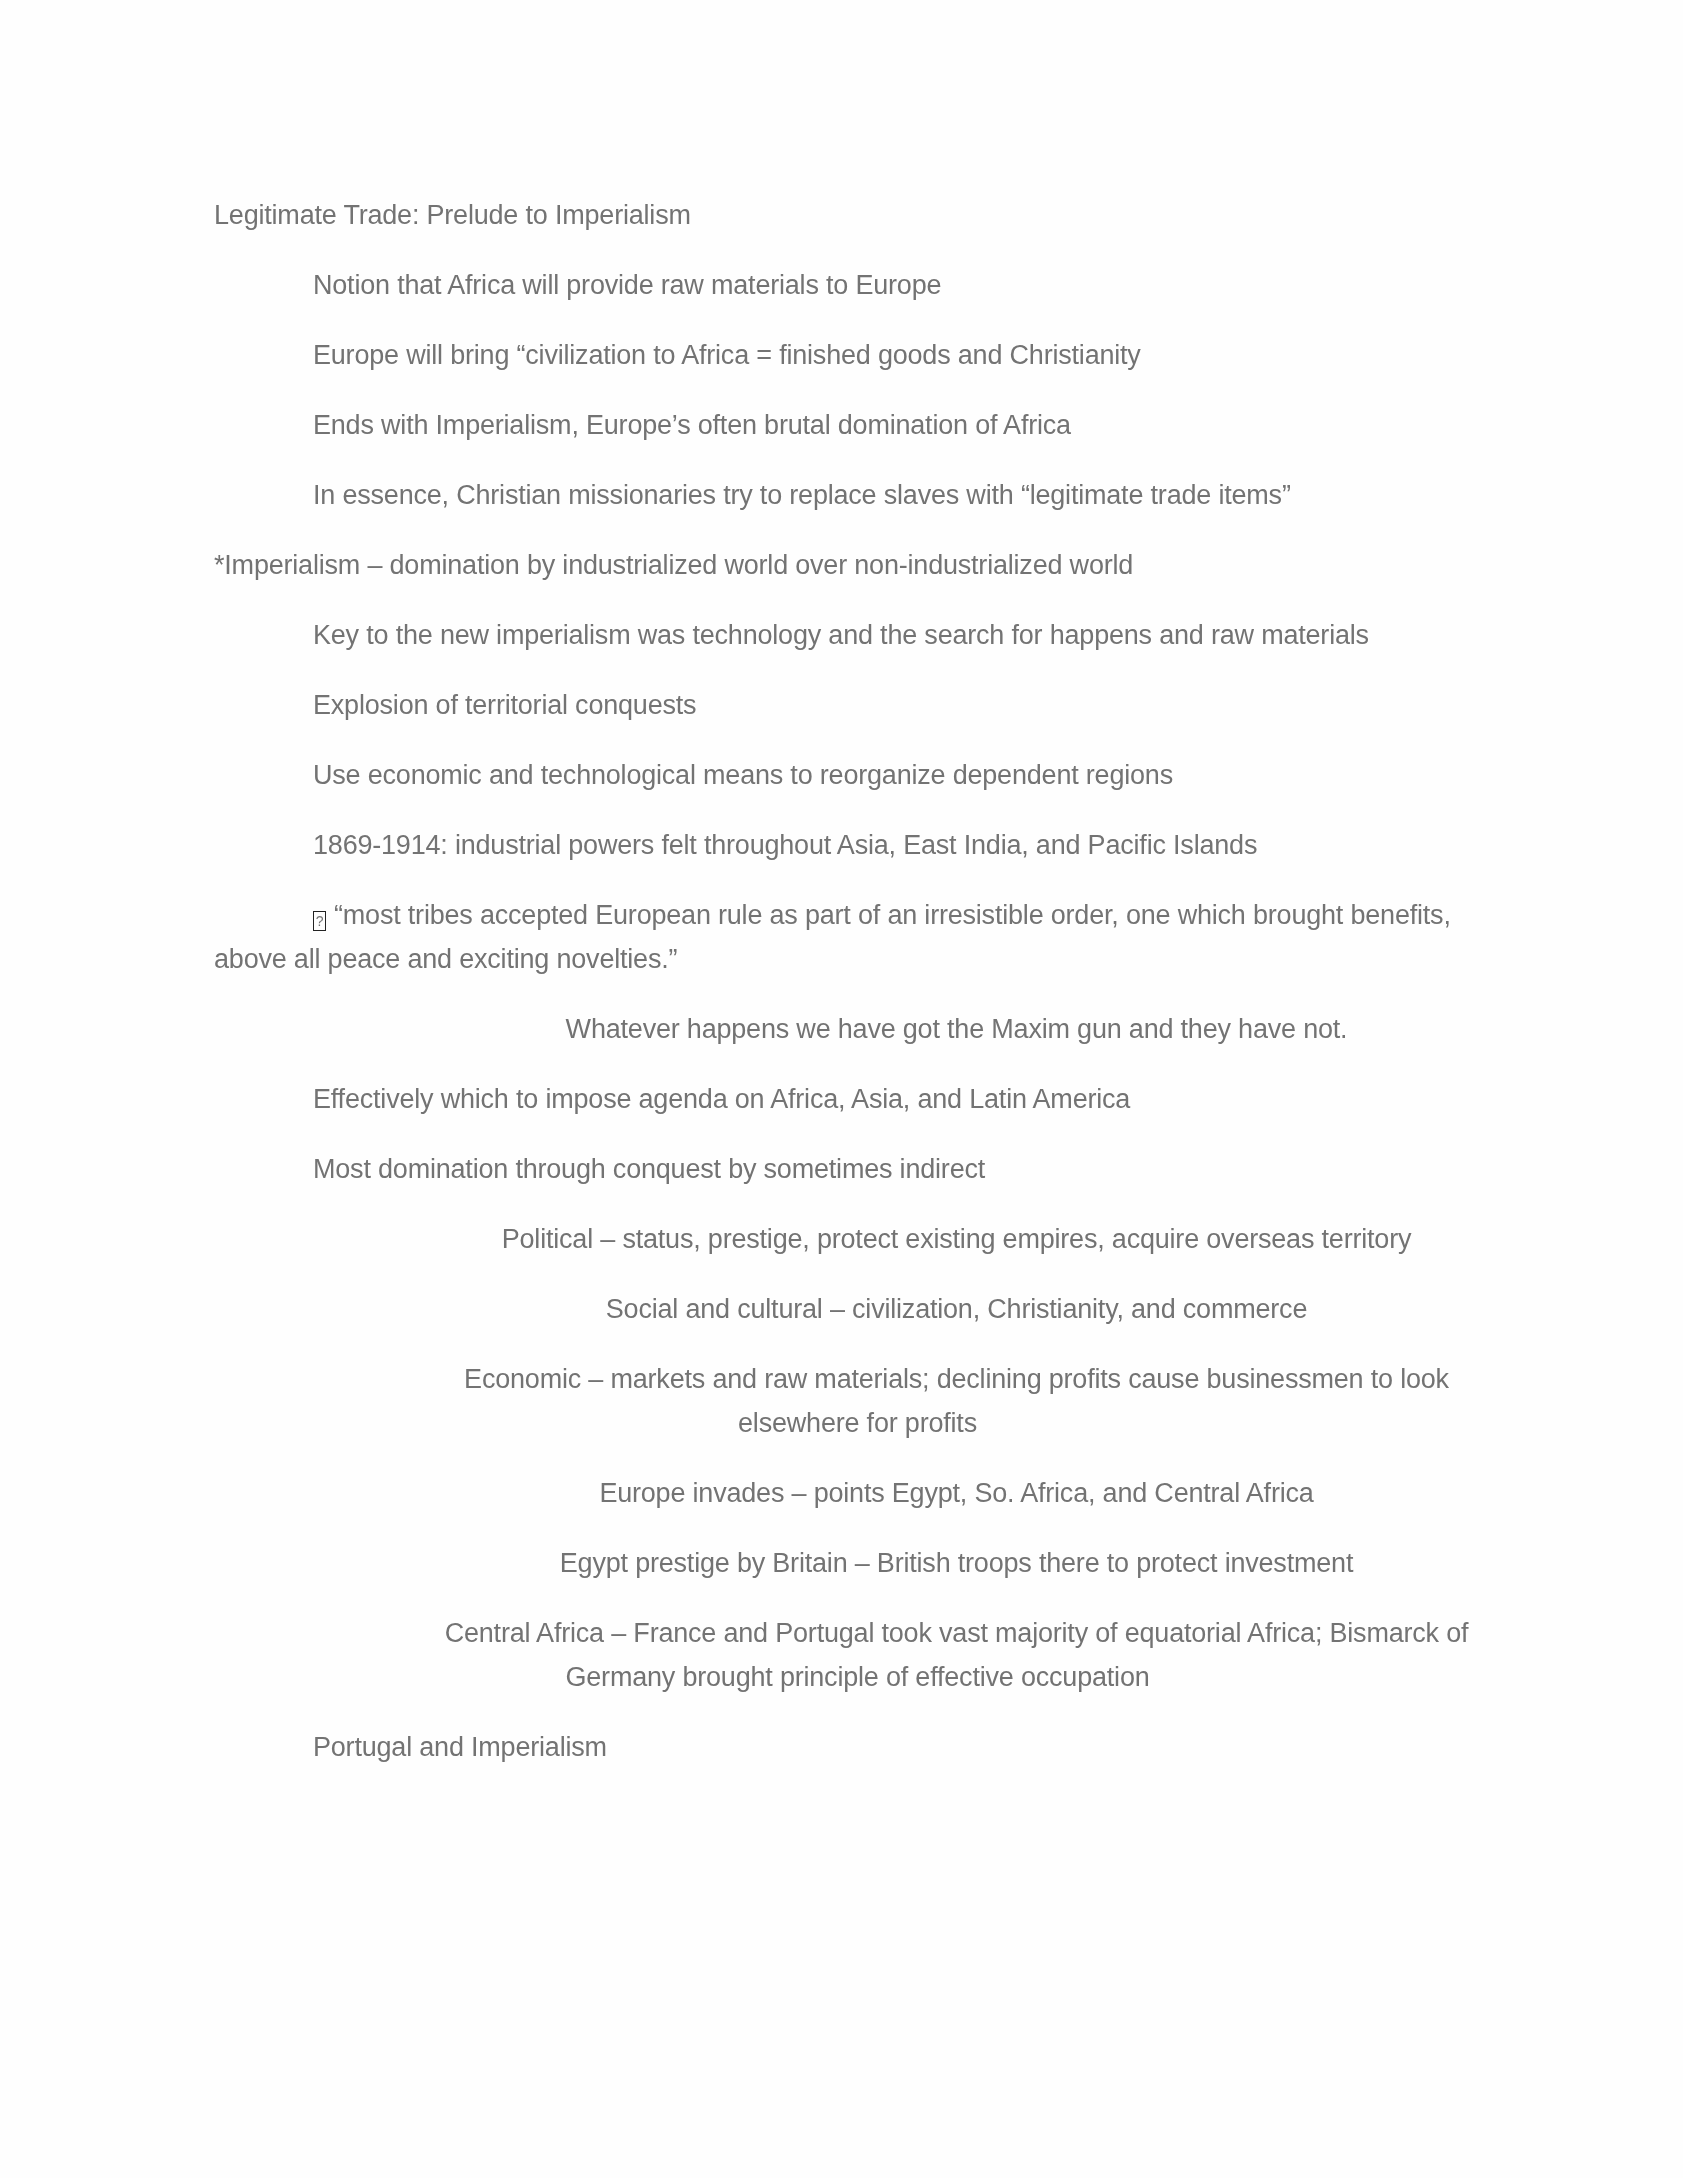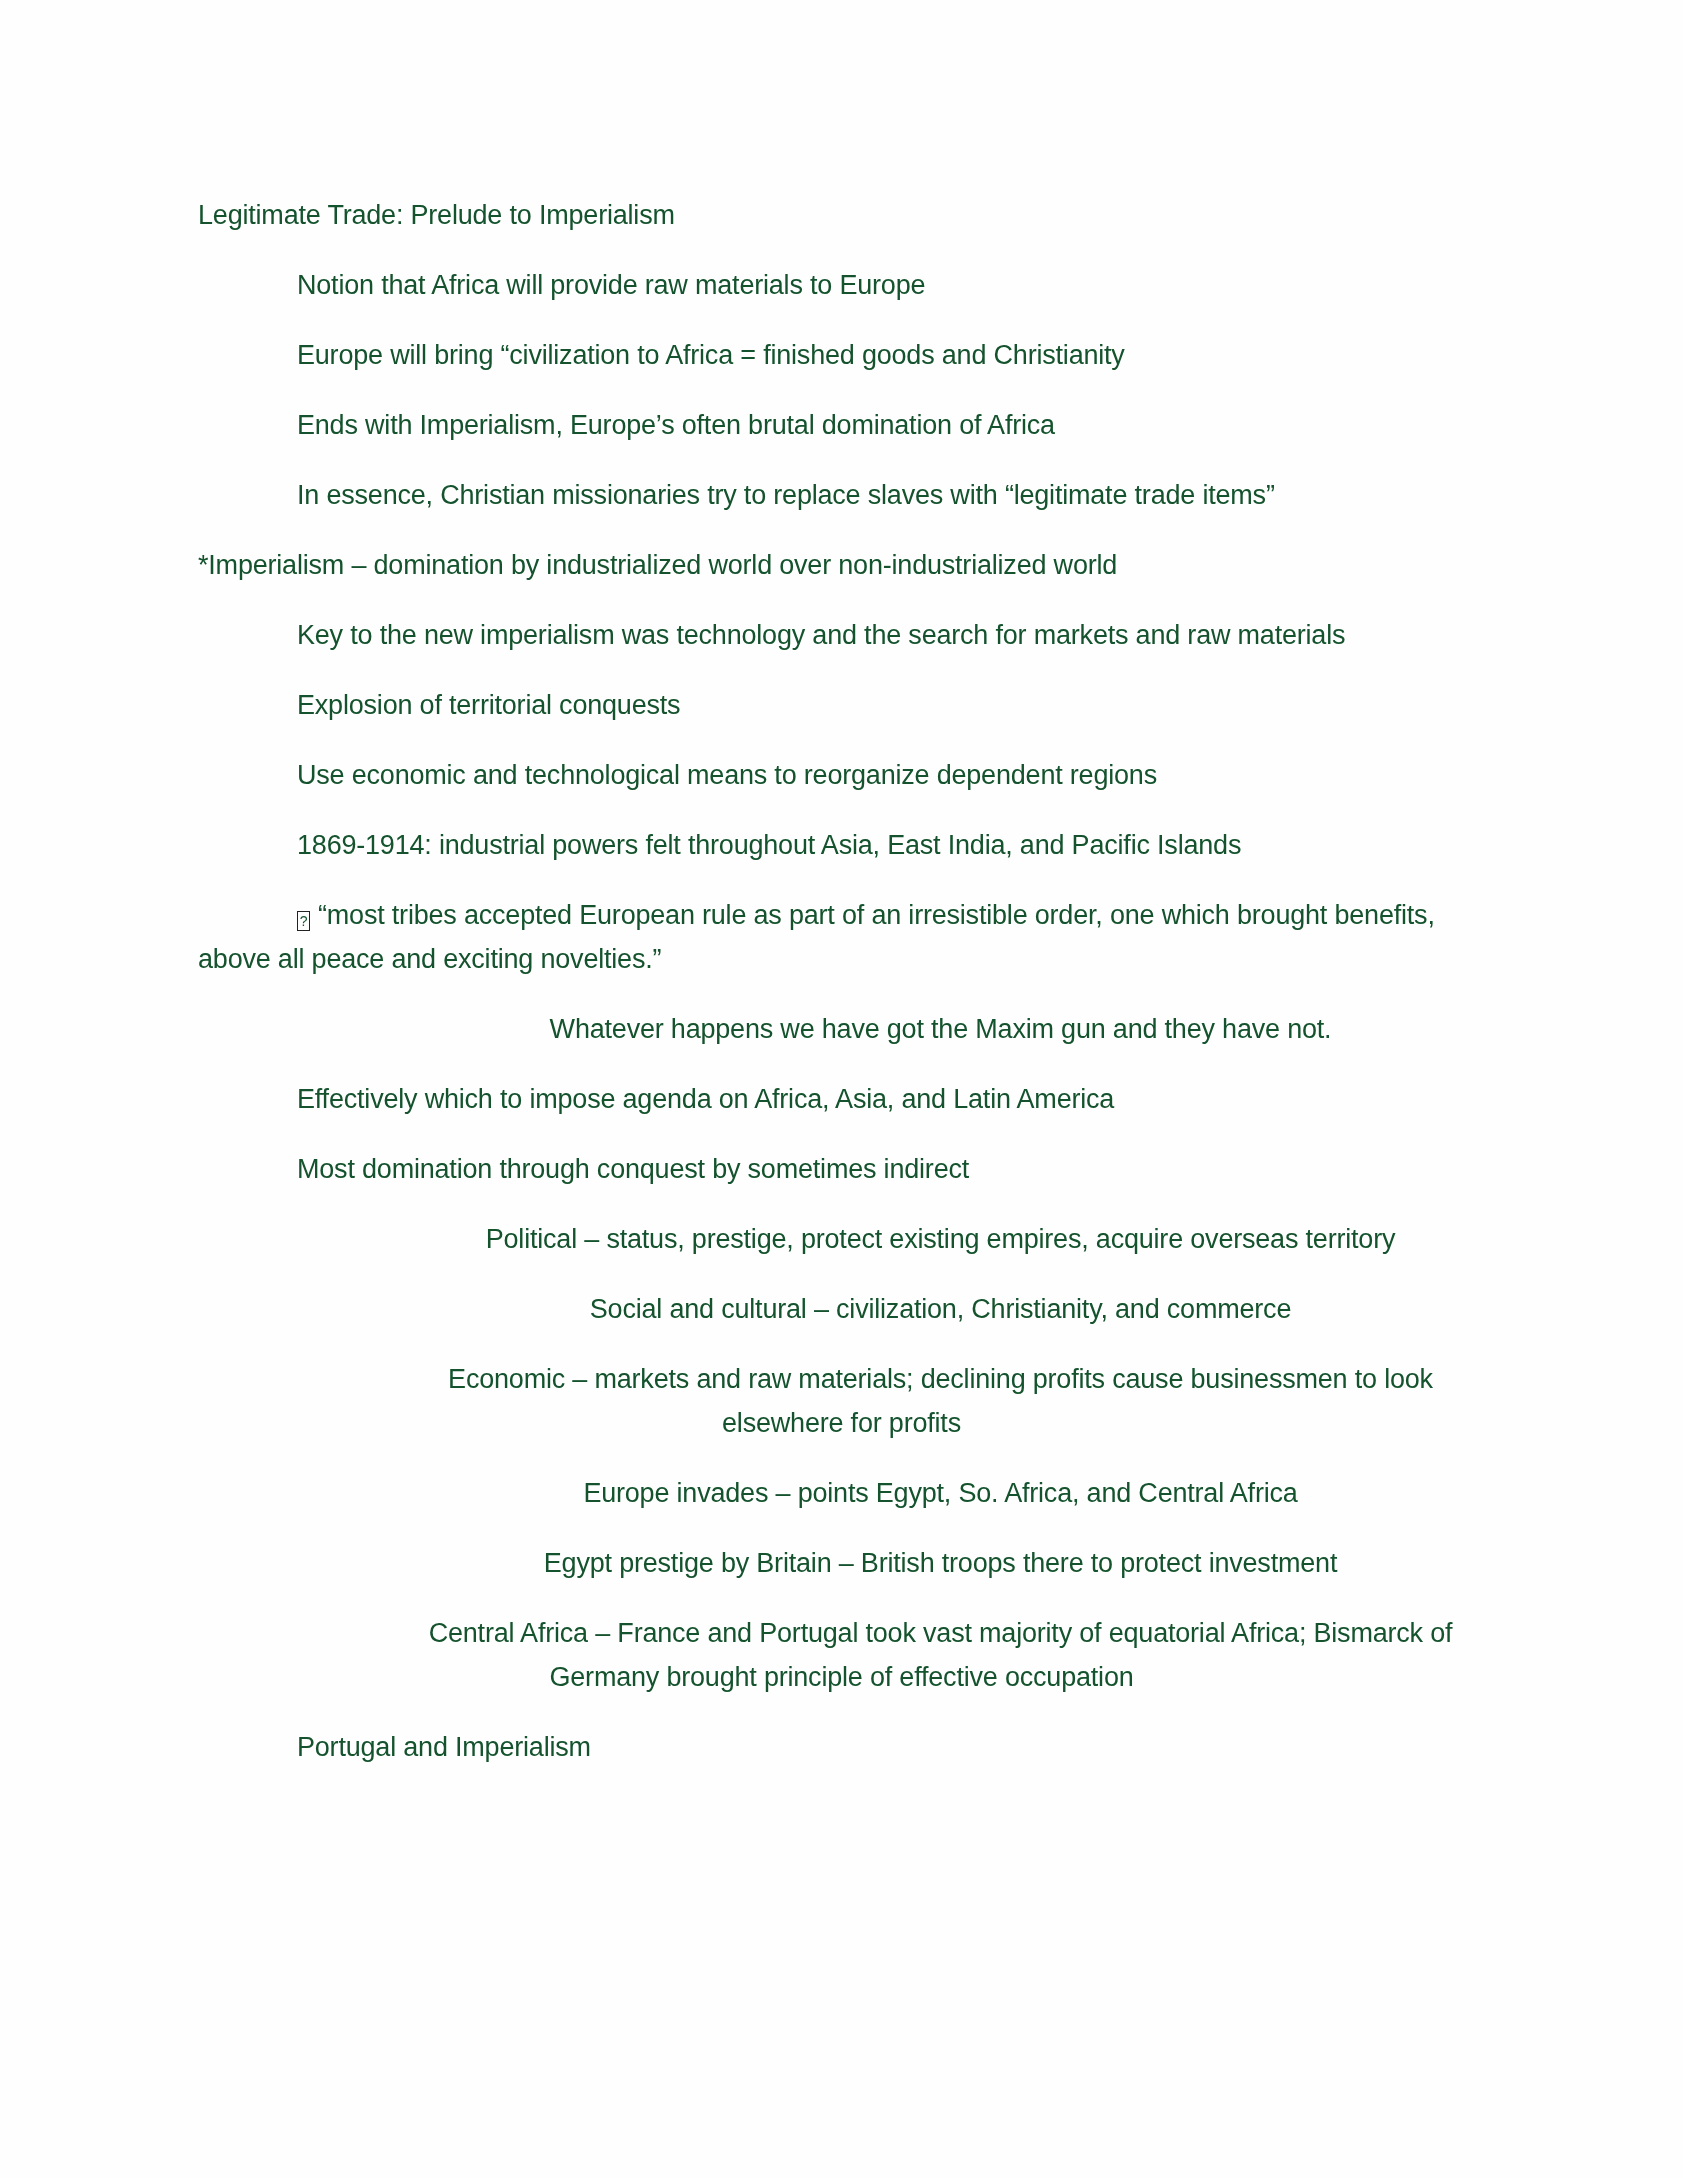--- a/index.html
+++ b/index.html
@@ -1,23 +1,23 @@
 <!DOCTYPE html>
 <html><head>
 <meta charset="utf-8">
 <style>
   html, body { margin: 0; padding: 0; background: #ffffff; }
   body { width: 1683px; height: 2178px; position: relative; overflow: hidden; }
   .page {
     position: absolute; left: 0; top: 0; width: 1683px; height: 2178px; background: #fefefe;
   }
   .content {
-    position: absolute; left: 198px; top: 193px; width: 1287px;
+    position: absolute; left: 214px; top: 193px; width: 1287px;
     font-family: "Liberation Sans", sans-serif;
-    font-size: 27px; color: #14532d; letter-spacing: -0.2px;
+    font-size: 27px; color: #737373; letter-spacing: -0.2px;
   }
   .para { margin: 0 0 26px 0; line-height: 44px; white-space: normal; }
   .l0 { text-indent: 0; }
   .l1 { text-indent: 99px; }
   .l2 { text-indent: 198px; text-align: center; }
   .missing-glyph {
     display: inline-block; width: 13px; height: 20px; border: 1.5px solid #222;
     font-size: 14px; line-height: 19px; text-align: center; vertical-align: -2px;
     text-indent: 0; margin-right: 8px; box-sizing: border-box;
   }
@@ -26,21 +26,21 @@
 <body>
 
 <div class="page">
   <div class="content">
     <p class="para l0"><span>Legitimate Trade:  Prelude to Imperialism</span></p>
     <p class="para l1"><span>Notion that Africa will provide raw materials to Europe</span></p>
     <p class="para l1"><span>Europe will bring “civilization to Africa = finished goods and Christianity</span></p>
     <p class="para l1"><span>Ends with Imperialism, Europe’s often brutal domination of Africa</span></p>
     <p class="para l1"><span>In essence, Christian missionaries try to replace slaves with “legitimate trade items”</span></p>
     <p class="para l0"><span>*Imperialism – domination by industrialized world over non-industrialized world</span></p>
-    <p class="para l1"><span>Key to the new imperialism was technology and the search for markets and raw materials</span></p>
+    <p class="para l1"><span>Key to the new imperialism was technology and the search for happens and raw materials</span></p>
     <p class="para l1"><span>Explosion of territorial conquests</span></p>
     <p class="para l1"><span>Use economic and technological means to reorganize dependent regions</span></p>
     <p class="para l1"><span>1869-1914:  industrial powers felt throughout Asia, East India, and Pacific Islands</span></p>
     <p class="para l1"><span class="missing-glyph">?</span><span>“most tribes accepted European rule as part of an irresistible order, one which brought benefits, above all peace and exciting novelties.”</span></p>
     <p class="para l2"><span>Whatever happens we have got the Maxim gun and they have not.</span></p>
     <p class="para l1"><span>Effectively which to impose agenda on Africa, Asia, and Latin America</span></p>
     <p class="para l1"><span>Most domination through conquest by sometimes indirect</span></p>
     <p class="para l2"><span>Political – status, prestige, protect existing empires, acquire overseas territory</span></p>
     <p class="para l2"><span>Social and cultural – civilization, Christianity, and commerce</span></p>
     <p class="para l2"><span>Economic – markets and raw materials; declining profits cause businessmen to look elsewhere for profits</span></p>

